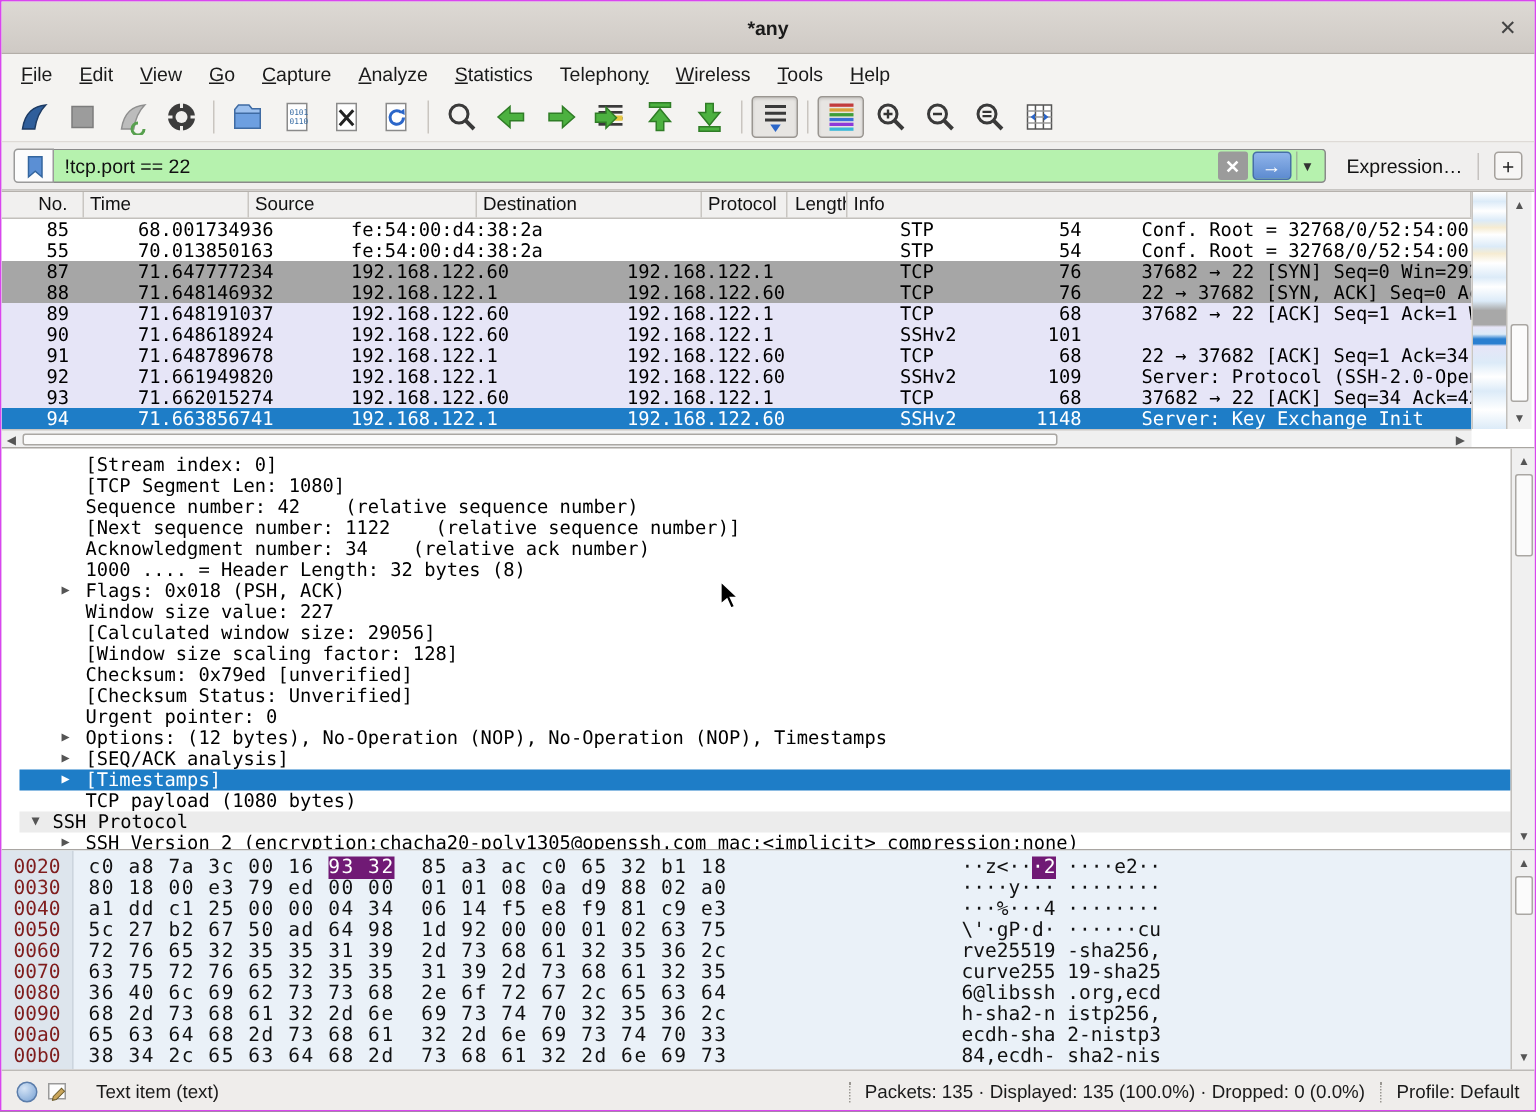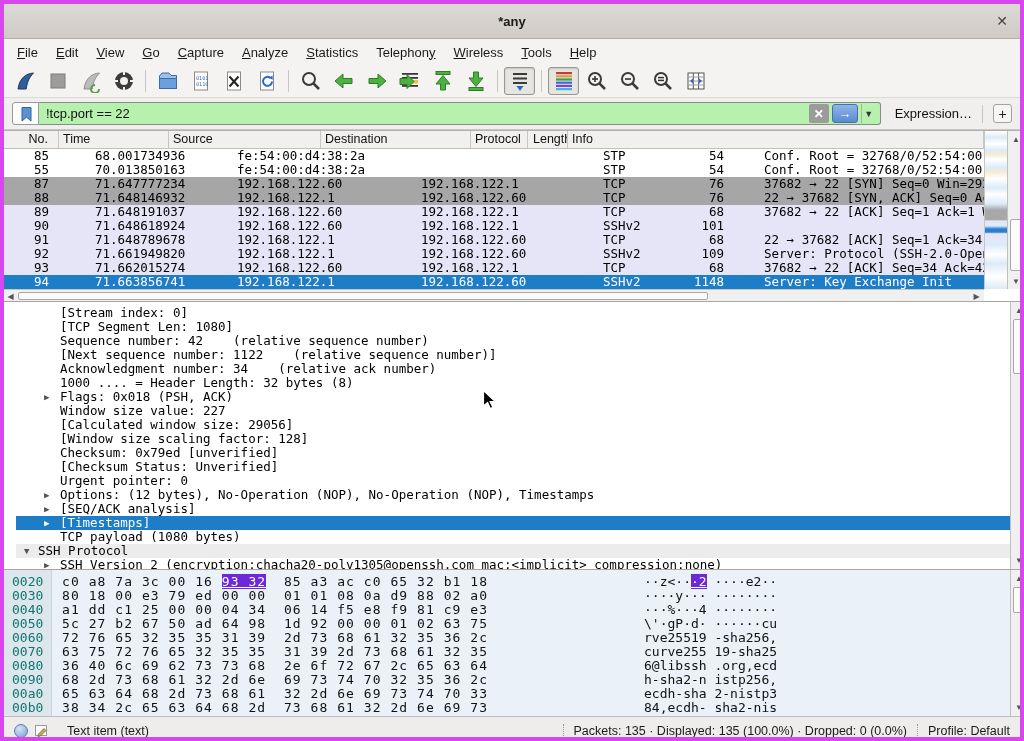--- a/index.html
+++ b/index.html
@@ -1,17 +1,17 @@
 <!DOCTYPE html>
 <html><head>
 <meta charset="utf-8">
 <style>
   html,body{margin:0;padding:0;background:#555;}
   *{box-sizing:border-box;}
-  .window{position:relative;width:1024px;height:741px;background:#f1f0ee;border:4px solid #d946ef;
+  .window{position:relative;width:1024px;height:741px;background:#f1f0ee;border:1px solid #d946ef;
     font-family:"Liberation Sans",sans-serif;overflow:hidden;}
   .abs{position:absolute;}
 
   
   .titlebar{left:0;top:0;right:0;height:35px;background:linear-gradient(#ddd9d4,#cfcac5);
     border-bottom:1px solid #b3aea8;display:flex;align-items:center;justify-content:center;}
   .title-text{font-size:13px;font-weight:bold;color:#1a1a1a;}
   .close-x{position:absolute;right:12px;top:9px;font-size:14px;color:#444;cursor:default;line-height:16px;}
 
   
@@ -93,24 +93,24 @@
   .dl.i0 .arr{left:8px;}
   .dl.sel{background:#1e7dc7;color:#fff;}
   .dl.sel .arr{color:#fff;}
   .dl.band{background:#ececec;}
 
   
   .hexpane{left:0;top:566px;right:0;height:146px;background:#eaf1f8;overflow:hidden;padding-top:5px;}
   .hex-offcol{position:absolute;left:0;top:0;width:48px;height:146px;background:#dde5ed;border-right:1px solid #ccd5de;}
   .hx{position:relative;height:14px;line-height:14px;white-space:pre;
     font-family:"DejaVu Sans Mono",monospace;font-size:13px;color:#111;}
-  .hx .off{position:absolute;left:8px;color:#0f766e;}
+  .hx .off{position:absolute;left:8px;color:#7f1d1d;}
   .hx .hexs{position:absolute;left:58px;letter-spacing:1.05px;}
   .hx .asc{position:absolute;left:640px;}
-  .hl{background:#6d28d9;color:#fff;text-decoration:underline;}
+  .hl{background:#701a75;color:#fff;}
 
   
   .statusbar{left:0;top:712px;right:0;height:28px;background:#efedeb;border-top:1px solid #bdbab7;
     display:flex;align-items:center;font-size:12.5px;color:#1a1a1a;}
   .expert-dot{width:14px;height:14px;border-radius:50%;margin:0 6px 0 10px;
     background:radial-gradient(circle at 35% 30%,#d5e4f6,#76a0d2);border:1px solid #5b7dab;}
   .status-left-text{margin-left:18px;white-space:pre;}
   .status-right{margin-left:auto;display:flex;align-items:center;}
   .st-sep{width:1px;height:14px;border-left:1px dotted #9a9792;margin:0 10px;}
   .profile{padding-right:10px;}

